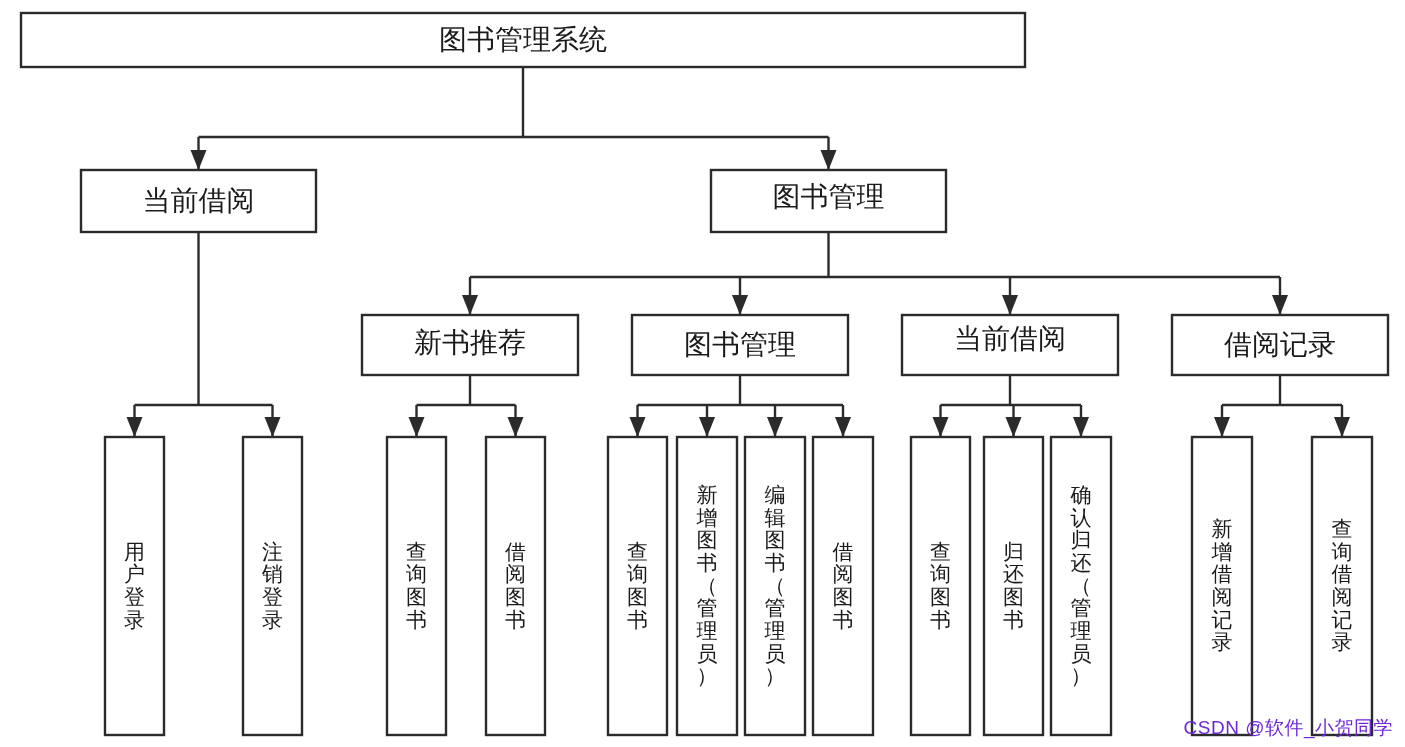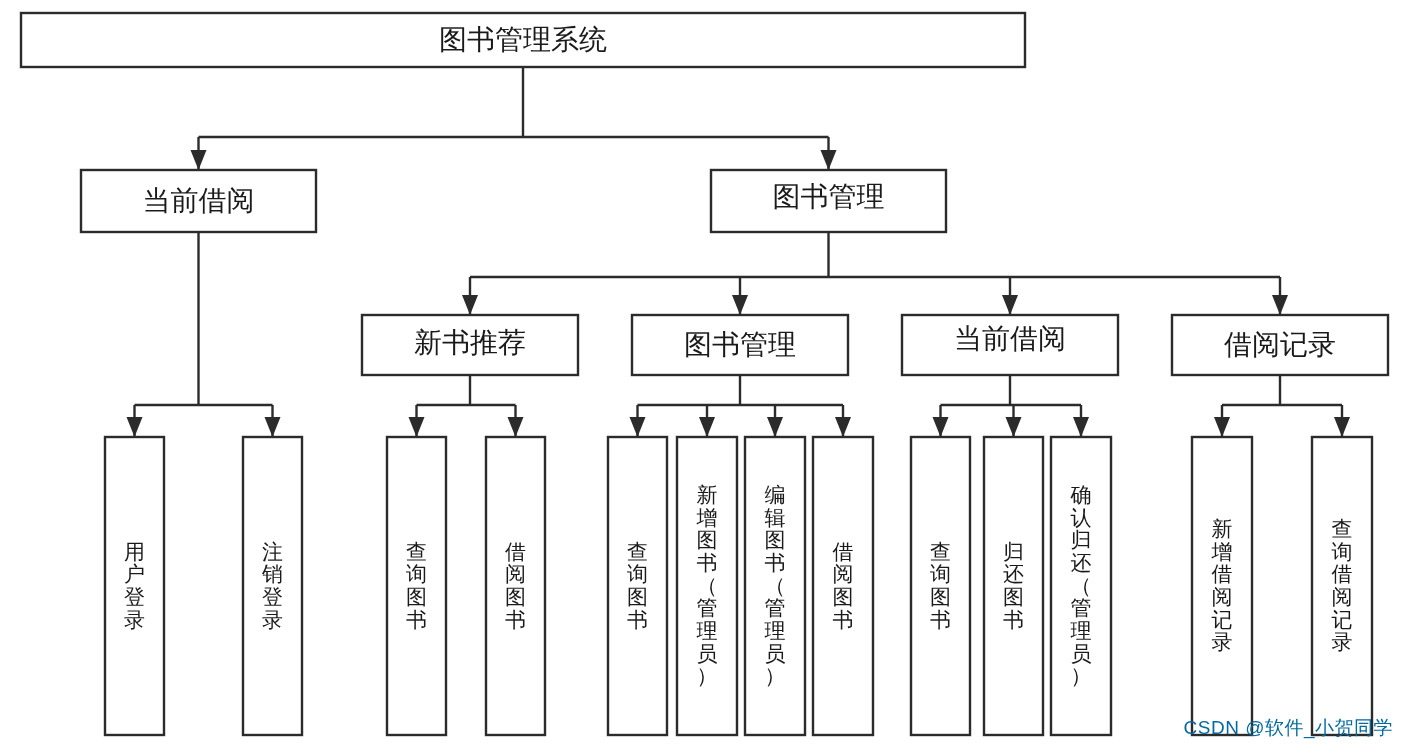--- a/index.html
+++ b/index.html
@@ -40,21 +40,21 @@
   .arrow-head {
     fill: #2b2b2b;
     stroke: none;
   }
   .watermark-text {
     position: absolute;
     right: 12px;
     bottom: 6px;
     font-family: "Liberation Sans", "DejaVu Sans", sans-serif;
     font-size: 19px;
-    color: #0369a1;
+    color: #6d28d9;
     letter-spacing: 0.5px;
     white-space: nowrap;
     user-select: none;
     margin-top: 10px;
   }
   .vnode-text {
     position: absolute;
     display: flex;
     flex-direction: column;
     align-items: center;

